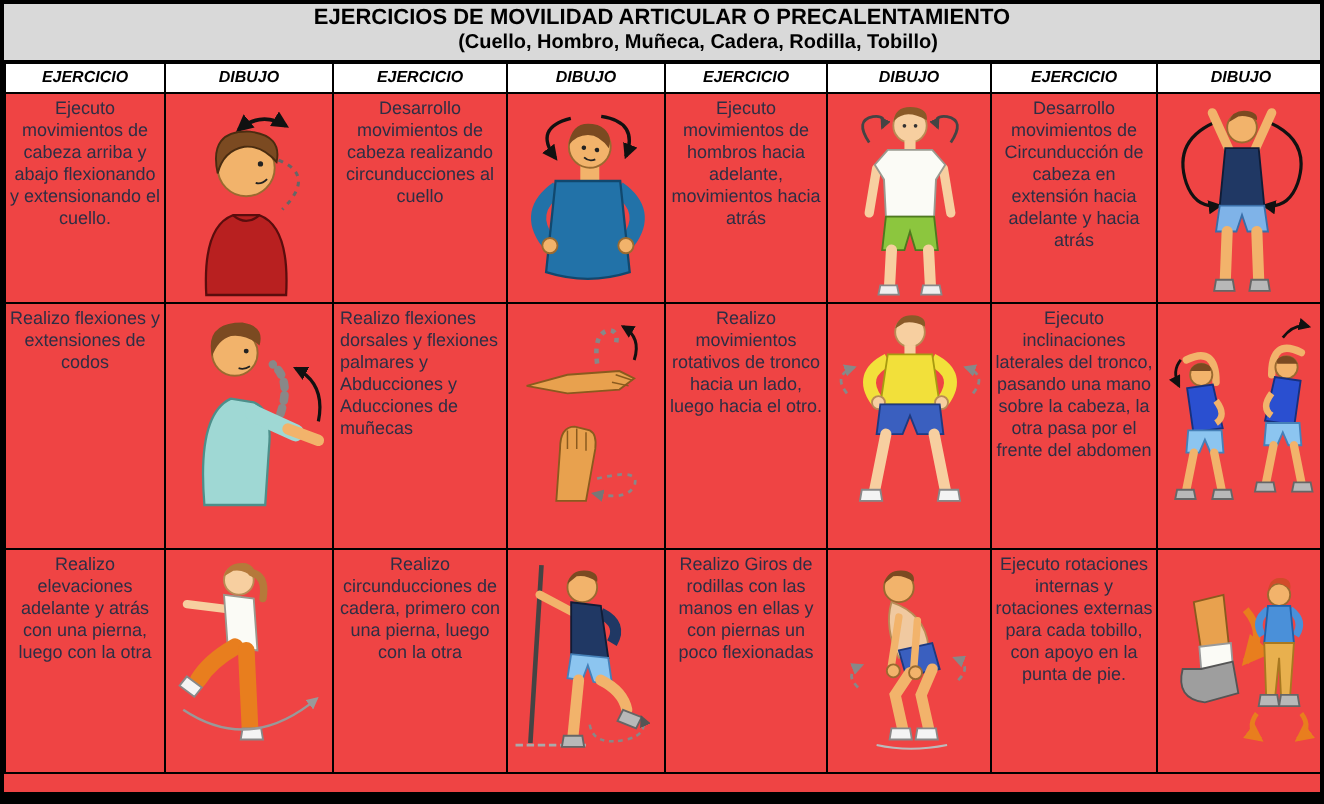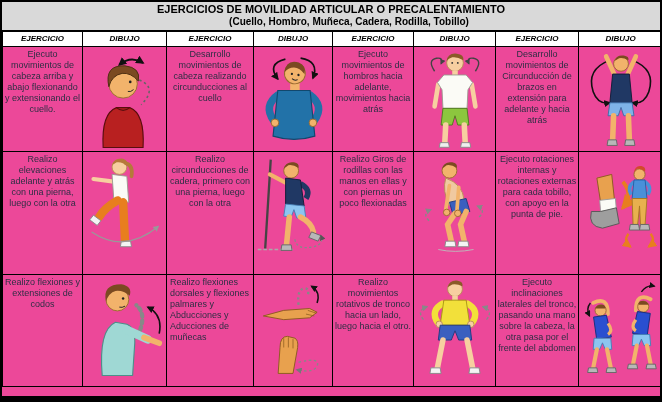--- a/index.html
+++ b/index.html
@@ -1,18 +1,18 @@
 <!DOCTYPE html>
 <html><head>
 <meta charset="utf-8">
 <style>
   html,body { margin:0; padding:0; background:#fff; }
   body { width:662px; height:402px; font-family:"Liberation Sans", sans-serif; }
   .sheet { box-sizing:border-box; width:662px; height:402px; border:2px solid #000;
-           border-bottom-width:6px; background:#ec4899; overflow:hidden; }
+           border-bottom-width:6px; background:#ef4444; overflow:hidden; }
   .title-band { background:#d9d9d9; text-align:center; border-bottom:1px solid #000; padding:1px 0 2px; }
   .t1 { font-size:11px; font-weight:bold; color:#000; line-height:13px; }
   .t2 { font-size:10px; font-weight:bold; color:#000; line-height:12px;padding-left:36px; }
   table.grid { width:100%; border-collapse:collapse; table-layout:fixed; }
   table.grid th { border:1px solid #000; background:#fff; color:#000;
                   font-size:8px; font-weight:bold; height:13px; padding:0 0 1px 0;font-style:italic; }
   table.grid td { border:1px solid #000; vertical-align:top; overflow:hidden;
                   padding:2px 1px 0 1px; font-size:9px; line-height:11px;
                   text-align:center; color:#2e2e44; }
   table.grid td.left { text-align:left; padding-left:3px; }
@@ -116,134 +116,40 @@
     <path d="M22 38 L18 62" stroke="#f7cfa0" stroke-width="5" stroke-linecap="round"></path>
     <path d="M58 38 L62 62" stroke="#f7cfa0" stroke-width="5" stroke-linecap="round"></path>
     <path d="M28 28 L52 28 L59 36 L54 44 L53 64 L27 64 L26 44 L21 36 Z" fill="#fbfbf6" stroke="#9a9a90"></path>
     <path d="M27 64 L53 64 L55 82 L43 82 L40 72 L37 82 L25 82 Z" fill="#8cc63e" stroke="#4e7a1e"></path>
     <path d="M30 82 L29 101" stroke="#f7cfa0" stroke-width="6" stroke-linecap="round"></path>
     <path d="M50 82 L51 101" stroke="#f7cfa0" stroke-width="6" stroke-linecap="round"></path>
     <path d="M24 101 L33 101 L34 106 L23 106 Z" fill="#efefef" stroke="#888"></path>
     <path d="M47 101 L56 101 L57 106 L46 106 Z" fill="#efefef" stroke="#888"></path>
   </svg>
 </td>
-          <td class="exercise">Desarrollo movimientos de Circunducción de brazos en extensión para adelante y hacia atrás</td>
+          <td class="exercise">Desarrollo movimientos de Circunducción de cabeza en extensión hacia adelante y hacia atrás</td>
           <td class="drawing">
   <svg class="fig" viewBox="0 0 80 110">
     <defs>
                 <marker id="m4b" viewBox="0 0 10 10" refX="8" refY="5" markerWidth="4.5" markerHeight="4.5" orient="auto">
                   <path d="M0 0L10 5L0 10z" fill="#111"></path>
                 </marker>
               </defs>
     <path d="M28 12 Q2 22 10 46 Q15 60 28 58" fill="none" stroke="#111" stroke-width="1.7" marker-end="url(#m4b)"></path>
     <path d="M52 12 Q78 22 70 46 Q65 60 52 58" fill="none" stroke="#111" stroke-width="1.7" marker-end="url(#m4b)"></path>
     <path d="M34 30 L24 8" stroke="#f2b36b" stroke-width="5" stroke-linecap="round"></path>
     <path d="M46 30 L56 8" stroke="#f2b36b" stroke-width="5" stroke-linecap="round"></path>
     <circle cx="40" cy="16" r="8" fill="#f2b36b" stroke="#9a6a30"></circle>
     <path d="M33 13 Q35 6 43 7 Q49 8 48 12 Q42 9 38 10 Z" fill="#7b4a21"></path>
     <path d="M31 27 L49 27 L52 58 L28 58 Z" fill="#203864" stroke="#101c36"></path>
     <path d="M28 58 L52 58 L54 72 L43 72 L40 63 L37 72 L26 72 Z" fill="#7fb3e8" stroke="#3a6ea8"></path>
     <path d="M32 72 L31 98" stroke="#f2b36b" stroke-width="6" stroke-linecap="round"></path>
     <path d="M48 72 L49 98" stroke="#f2b36b" stroke-width="6" stroke-linecap="round"></path>
     <path d="M26 98 L35 98 L36 104 L25 104 Z" fill="#b8b8b8" stroke="#666"></path>
     <path d="M45 98 L54 98 L55 104 L44 104 Z" fill="#b8b8b8" stroke="#666"></path>
-  </svg>
-</td>
-        </tr>
-        <tr>
-          <td class="exercise">Realizo elevaciones adelante y atrás con una pierna, luego con la otra</td>
-          <td class="drawing">
-  <svg class="fig" viewBox="0 0 80 110">
-    <defs>
-                <marker id="m9g" viewBox="0 0 10 10" refX="8" refY="5" markerWidth="5" markerHeight="5" orient="auto">
-                  <path d="M0 0L10 5L0 10z" fill="#999"></path>
-                </marker>
-              </defs>
-    <circle cx="34" cy="14" r="8" fill="#f7cfa0" stroke="#b98b55"></circle>
-    <path d="M26 12 Q28 4 38 5 Q44 7 42 13 Q37 8 31 9 Z" fill="#b5793a"></path>
-    <path d="M41 10 Q49 12 47 24" fill="none" stroke="#b5793a" stroke-width="4" stroke-linecap="round"></path>
-    <path d="M30 30 L6 27" stroke="#f7cfa0" stroke-width="4.5" stroke-linecap="round"></path>
-    <path d="M26 22 L42 24 L44 52 L28 50 Z" fill="#fbfbf6" stroke="#9a9a90"></path>
-    <path d="M32 50 Q18 58 12 68" fill="none" stroke="#e87e1e" stroke-width="9" stroke-linecap="round"></path>
-    <path d="M38 52 L40 94" stroke="#e87e1e" stroke-width="9" stroke-linecap="round"></path>
-    <path d="M6 66 L14 72 L10 77 L2 71 Z" fill="#f4f4f4" stroke="#888"></path>
-    <path d="M36 94 L46 94 L47 100 L35 100 Z" fill="#f4f4f4" stroke="#888"></path>
-    <path d="M4 84 Q40 108 76 78" fill="none" stroke="#999" stroke-width="1.3" marker-end="url(#m9g)"></path>
-  </svg>
-</td>
-          <td class="exercise">Realizo circunducciones de cadera, primero con una pierna, luego con la otra</td>
-          <td class="drawing">
-  <svg class="fig" viewBox="0 0 80 110">
-    <defs>
-                <marker id="m10g" viewBox="0 0 10 10" refX="8" refY="5" markerWidth="4.5" markerHeight="4.5" orient="auto">
-                  <path d="M0 0L10 5L0 10z" fill="#555"></path>
-                </marker>
-              </defs>
-    <line x1="16" y1="6" x2="10" y2="102" stroke="#444" stroke-width="2.5"></line>
-    <path d="M2 103 L40 103" stroke="#aaa" stroke-width="1.5" stroke-dasharray="4 2"></path>
-    <path d="M34 32 L15 22" stroke="#f2b36b" stroke-width="4.5" stroke-linecap="round"></path>
-    <circle cx="38" cy="18" r="8" fill="#f2b36b" stroke="#9a6a30"></circle>
-    <path d="M30 16 Q32 8 41 9 Q47 10 46 15 Q40 11 35 12 Z" fill="#7b4a21"></path>
-    <path d="M48 32 Q60 38 54 48" fill="none" stroke="#203864" stroke-width="6"></path>
-    <path d="M32 26 L48 28 L52 56 L32 54 Z" fill="#203864" stroke="#101c36"></path>
-    <path d="M32 54 L52 56 L54 70 L44 69 L41 60 L38 68 L30 67 Z" fill="#8cc5f0" stroke="#4580b8"></path>
-    <path d="M36 68 L33 98" stroke="#f2b36b" stroke-width="6" stroke-linecap="round"></path>
-    <path d="M48 68 Q60 74 62 84" fill="none" stroke="#f2b36b" stroke-width="6" stroke-linecap="round"></path>
-    <path d="M28 98 L38 98 L39 104 L27 104 Z" fill="#b8b8b8" stroke="#666"></path>
-    <path d="M60 84 L70 88 L67 94 L57 90 Z" fill="#b8b8b8" stroke="#666"></path>
-    <path d="M42 92 Q44 104 62 100 Q74 97 70 88" fill="none" stroke="#888" stroke-width="1.4" stroke-dasharray="2.5 2.5" marker-end="url(#m10g)"></path>
-  </svg>
-</td>
-          <td class="exercise">Realizo Giros de rodillas con las manos en ellas y con piernas un poco flexionadas</td>
-          <td class="drawing">
-  <svg class="fig" viewBox="0 0 80 110">
-    <defs>
-                <marker id="m11g" viewBox="0 0 10 10" refX="8" refY="5" markerWidth="4.5" markerHeight="4.5" orient="auto">
-                  <path d="M0 0L10 5L0 10z" fill="#888"></path>
-                </marker>
-              </defs>
-    <circle cx="34" cy="18" r="8" fill="#f2b36b" stroke="#9a6a30"></circle>
-    <path d="M26 16 Q28 8 37 9 Q43 10 42 15 Q36 11 31 12 Z" fill="#7b4a21"></path>
-    <path d="M30 26 Q48 32 50 50 L34 56 Q26 40 30 26 Z" fill="#f0c9a0" stroke="#b98b55"></path>
-    <path d="M34 52 L52 48 L56 62 L38 66 Z" fill="#3a5fbf" stroke="#1e3a80"></path>
-    <path d="M34 34 L30 60" stroke="#f2b36b" stroke-width="4" stroke-linecap="round"></path>
-    <path d="M44 36 L42 62" stroke="#f2b36b" stroke-width="4" stroke-linecap="round"></path>
-    <path d="M40 64 L32 76 L36 94" fill="none" stroke="#f2b36b" stroke-width="6" stroke-linecap="round"></path>
-    <path d="M52 62 L46 76 L50 94" fill="none" stroke="#f2b36b" stroke-width="6" stroke-linecap="round"></path>
-    <circle cx="31" cy="63" r="3.5" fill="#f2b36b" stroke="#9a6a30"></circle>
-    <circle cx="43" cy="64" r="3.5" fill="#f2b36b" stroke="#9a6a30"></circle>
-    <path d="M30 94 L40 94 L41 100 L29 100 Z" fill="#f4f4f4" stroke="#888"></path>
-    <path d="M44 94 L54 94 L55 100 L43 100 Z" fill="#f4f4f4" stroke="#888"></path>
-    <path d="M12 72 Q4 64 14 60" fill="none" stroke="#888" stroke-width="1.5" stroke-dasharray="3 2.5" marker-end="url(#m11g)"></path>
-    <path d="M66 68 Q74 60 64 56" fill="none" stroke="#888" stroke-width="1.5" stroke-dasharray="3 2.5" marker-end="url(#m11g)"></path>
-    <path d="M22 103 Q40 107 60 103" stroke="#bbb" fill="none"></path>
-  </svg>
-</td>
-          <td class="exercise">Ejecuto rotaciones internas y rotaciones externas para cada tobillo, con apoyo en la punta de pie.</td>
-          <td class="drawing">
-  <svg class="fig" viewBox="0 0 80 110">
-    <defs>
-                <marker id="m12o" viewBox="0 0 10 10" refX="8" refY="5" markerWidth="4" markerHeight="4" orient="auto">
-                  <path d="M0 0L10 5L0 10z" fill="#e87e1e"></path>
-                </marker>
-              </defs>
-    <path d="M14 26 L30 22 L33 50 L18 52 Z" fill="#e8a14e" stroke="#8a5a1e"></path>
-    <path d="M17 50 L34 48 L35 60 L18 62 Z" fill="#fbfbf6" stroke="#999"></path>
-    <path d="M8 62 Q4 78 20 80 L38 75 L35 58 L18 62 Z" fill="#9e9e9e" stroke="#555"></path>
-    <path d="M42 30 Q54 44 42 58" fill="none" stroke="#e87e1e" stroke-width="4" marker-end="url(#m12o)"></path>
-    <circle cx="60" cy="22" r="6" fill="#f2b36b" stroke="#9a6a30"></circle>
-    <path d="M54 20 Q55 12 62 13 Q67 14 66 19 Q61 15 57 16 Z" fill="#d14b2a"></path>
-    <path d="M54 30 Q46 36 51 44" fill="none" stroke="#4a90d9" stroke-width="4"></path>
-    <path d="M66 30 Q74 36 69 44" fill="none" stroke="#4a90d9" stroke-width="4"></path>
-    <path d="M54 28 L66 28 L68 48 L52 48 Z" fill="#4a90d9" stroke="#1f5fa8"></path>
-    <path d="M52 48 L68 48 L66 76 L61 76 L60 56 L58 76 L53 76 Z" fill="#e8b04e" stroke="#a87820"></path>
-    <path d="M50 76 L59 76 L60 82 L49 82 Z" fill="#b8b8b8" stroke="#666"></path>
-    <path d="M61 76 L70 76 L71 82 L60 82 Z" fill="#b8b8b8" stroke="#666"></path>
-    <path d="M48 86 Q42 94 50 100" fill="none" stroke="#e87e1e" stroke-width="2.5" marker-end="url(#m12o)"></path>
-    <path d="M72 86 Q78 94 70 100" fill="none" stroke="#e87e1e" stroke-width="2.5" marker-end="url(#m12o)"></path>
   </svg>
 </td>
         </tr>
         <tr>
           <td class="exercise">Realizo flexiones y extensiones de codos</td>
           <td class="drawing">
   <svg class="fig" viewBox="0 0 80 100">
     <defs>
                 <marker id="m5b" viewBox="0 0 10 10" refX="8" refY="5" markerWidth="4.5" markerHeight="4.5" orient="auto">
                   <path d="M0 0L10 5L0 10z" fill="#111"></path>
@@ -327,15 +233,109 @@
         <path d="M23 84 L32 84 L33 89 L22 89 Z" fill="#b8b8b8" stroke="#666"></path>
       </g>
     </defs>
     <use href="#lbfig8" x="2" y="14"></use>
     <use href="#lbfig8" transform="translate(80,10) scale(-1,1)"></use>
     <path d="M7 28 Q2 34 6 42" fill="none" stroke="#111" stroke-width="1.5" marker-end="url(#m8b)"></path>
     <path d="M62 16 Q68 8 76 10" fill="none" stroke="#111" stroke-width="1.5" marker-end="url(#m8b)"></path>
   </svg>
 </td>
         </tr>
+        <tr>
+          <td class="exercise">Realizo elevaciones adelante y atrás con una pierna, luego con la otra</td>
+          <td class="drawing">
+  <svg class="fig" viewBox="0 0 80 110">
+    <defs>
+                <marker id="m9g" viewBox="0 0 10 10" refX="8" refY="5" markerWidth="5" markerHeight="5" orient="auto">
+                  <path d="M0 0L10 5L0 10z" fill="#999"></path>
+                </marker>
+              </defs>
+    <circle cx="34" cy="14" r="8" fill="#f7cfa0" stroke="#b98b55"></circle>
+    <path d="M26 12 Q28 4 38 5 Q44 7 42 13 Q37 8 31 9 Z" fill="#b5793a"></path>
+    <path d="M41 10 Q49 12 47 24" fill="none" stroke="#b5793a" stroke-width="4" stroke-linecap="round"></path>
+    <path d="M30 30 L6 27" stroke="#f7cfa0" stroke-width="4.5" stroke-linecap="round"></path>
+    <path d="M26 22 L42 24 L44 52 L28 50 Z" fill="#fbfbf6" stroke="#9a9a90"></path>
+    <path d="M32 50 Q18 58 12 68" fill="none" stroke="#e87e1e" stroke-width="9" stroke-linecap="round"></path>
+    <path d="M38 52 L40 94" stroke="#e87e1e" stroke-width="9" stroke-linecap="round"></path>
+    <path d="M6 66 L14 72 L10 77 L2 71 Z" fill="#f4f4f4" stroke="#888"></path>
+    <path d="M36 94 L46 94 L47 100 L35 100 Z" fill="#f4f4f4" stroke="#888"></path>
+    <path d="M4 84 Q40 108 76 78" fill="none" stroke="#999" stroke-width="1.3" marker-end="url(#m9g)"></path>
+  </svg>
+</td>
+          <td class="exercise">Realizo circunducciones de cadera, primero con una pierna, luego con la otra</td>
+          <td class="drawing">
+  <svg class="fig" viewBox="0 0 80 110">
+    <defs>
+                <marker id="m10g" viewBox="0 0 10 10" refX="8" refY="5" markerWidth="4.5" markerHeight="4.5" orient="auto">
+                  <path d="M0 0L10 5L0 10z" fill="#555"></path>
+                </marker>
+              </defs>
+    <line x1="16" y1="6" x2="10" y2="102" stroke="#444" stroke-width="2.5"></line>
+    <path d="M2 103 L40 103" stroke="#aaa" stroke-width="1.5" stroke-dasharray="4 2"></path>
+    <path d="M34 32 L15 22" stroke="#f2b36b" stroke-width="4.5" stroke-linecap="round"></path>
+    <circle cx="38" cy="18" r="8" fill="#f2b36b" stroke="#9a6a30"></circle>
+    <path d="M30 16 Q32 8 41 9 Q47 10 46 15 Q40 11 35 12 Z" fill="#7b4a21"></path>
+    <path d="M48 32 Q60 38 54 48" fill="none" stroke="#203864" stroke-width="6"></path>
+    <path d="M32 26 L48 28 L52 56 L32 54 Z" fill="#203864" stroke="#101c36"></path>
+    <path d="M32 54 L52 56 L54 70 L44 69 L41 60 L38 68 L30 67 Z" fill="#8cc5f0" stroke="#4580b8"></path>
+    <path d="M36 68 L33 98" stroke="#f2b36b" stroke-width="6" stroke-linecap="round"></path>
+    <path d="M48 68 Q60 74 62 84" fill="none" stroke="#f2b36b" stroke-width="6" stroke-linecap="round"></path>
+    <path d="M28 98 L38 98 L39 104 L27 104 Z" fill="#b8b8b8" stroke="#666"></path>
+    <path d="M60 84 L70 88 L67 94 L57 90 Z" fill="#b8b8b8" stroke="#666"></path>
+    <path d="M42 92 Q44 104 62 100 Q74 97 70 88" fill="none" stroke="#888" stroke-width="1.4" stroke-dasharray="2.5 2.5" marker-end="url(#m10g)"></path>
+  </svg>
+</td>
+          <td class="exercise">Realizo Giros de rodillas con las manos en ellas y con piernas un poco flexionadas</td>
+          <td class="drawing">
+  <svg class="fig" viewBox="0 0 80 110">
+    <defs>
+                <marker id="m11g" viewBox="0 0 10 10" refX="8" refY="5" markerWidth="4.5" markerHeight="4.5" orient="auto">
+                  <path d="M0 0L10 5L0 10z" fill="#888"></path>
+                </marker>
+              </defs>
+    <circle cx="34" cy="18" r="8" fill="#f2b36b" stroke="#9a6a30"></circle>
+    <path d="M26 16 Q28 8 37 9 Q43 10 42 15 Q36 11 31 12 Z" fill="#7b4a21"></path>
+    <path d="M30 26 Q48 32 50 50 L34 56 Q26 40 30 26 Z" fill="#f0c9a0" stroke="#b98b55"></path>
+    <path d="M34 52 L52 48 L56 62 L38 66 Z" fill="#3a5fbf" stroke="#1e3a80"></path>
+    <path d="M34 34 L30 60" stroke="#f2b36b" stroke-width="4" stroke-linecap="round"></path>
+    <path d="M44 36 L42 62" stroke="#f2b36b" stroke-width="4" stroke-linecap="round"></path>
+    <path d="M40 64 L32 76 L36 94" fill="none" stroke="#f2b36b" stroke-width="6" stroke-linecap="round"></path>
+    <path d="M52 62 L46 76 L50 94" fill="none" stroke="#f2b36b" stroke-width="6" stroke-linecap="round"></path>
+    <circle cx="31" cy="63" r="3.5" fill="#f2b36b" stroke="#9a6a30"></circle>
+    <circle cx="43" cy="64" r="3.5" fill="#f2b36b" stroke="#9a6a30"></circle>
+    <path d="M30 94 L40 94 L41 100 L29 100 Z" fill="#f4f4f4" stroke="#888"></path>
+    <path d="M44 94 L54 94 L55 100 L43 100 Z" fill="#f4f4f4" stroke="#888"></path>
+    <path d="M12 72 Q4 64 14 60" fill="none" stroke="#888" stroke-width="1.5" stroke-dasharray="3 2.5" marker-end="url(#m11g)"></path>
+    <path d="M66 68 Q74 60 64 56" fill="none" stroke="#888" stroke-width="1.5" stroke-dasharray="3 2.5" marker-end="url(#m11g)"></path>
+    <path d="M22 103 Q40 107 60 103" stroke="#bbb" fill="none"></path>
+  </svg>
+</td>
+          <td class="exercise">Ejecuto rotaciones internas y rotaciones externas para cada tobillo, con apoyo en la punta de pie.</td>
+          <td class="drawing">
+  <svg class="fig" viewBox="0 0 80 110">
+    <defs>
+                <marker id="m12o" viewBox="0 0 10 10" refX="8" refY="5" markerWidth="4" markerHeight="4" orient="auto">
+                  <path d="M0 0L10 5L0 10z" fill="#e87e1e"></path>
+                </marker>
+              </defs>
+    <path d="M14 26 L30 22 L33 50 L18 52 Z" fill="#e8a14e" stroke="#8a5a1e"></path>
+    <path d="M17 50 L34 48 L35 60 L18 62 Z" fill="#fbfbf6" stroke="#999"></path>
+    <path d="M8 62 Q4 78 20 80 L38 75 L35 58 L18 62 Z" fill="#9e9e9e" stroke="#555"></path>
+    <path d="M42 30 Q54 44 42 58" fill="none" stroke="#e87e1e" stroke-width="4" marker-end="url(#m12o)"></path>
+    <circle cx="60" cy="22" r="6" fill="#f2b36b" stroke="#9a6a30"></circle>
+    <path d="M54 20 Q55 12 62 13 Q67 14 66 19 Q61 15 57 16 Z" fill="#d14b2a"></path>
+    <path d="M54 30 Q46 36 51 44" fill="none" stroke="#4a90d9" stroke-width="4"></path>
+    <path d="M66 30 Q74 36 69 44" fill="none" stroke="#4a90d9" stroke-width="4"></path>
+    <path d="M54 28 L66 28 L68 48 L52 48 Z" fill="#4a90d9" stroke="#1f5fa8"></path>
+    <path d="M52 48 L68 48 L66 76 L61 76 L60 56 L58 76 L53 76 Z" fill="#e8b04e" stroke="#a87820"></path>
+    <path d="M50 76 L59 76 L60 82 L49 82 Z" fill="#b8b8b8" stroke="#666"></path>
+    <path d="M61 76 L70 76 L71 82 L60 82 Z" fill="#b8b8b8" stroke="#666"></path>
+    <path d="M48 86 Q42 94 50 100" fill="none" stroke="#e87e1e" stroke-width="2.5" marker-end="url(#m12o)"></path>
+    <path d="M72 86 Q78 94 70 100" fill="none" stroke="#e87e1e" stroke-width="2.5" marker-end="url(#m12o)"></path>
+  </svg>
+</td>
+        </tr>
       </tbody>
   </table>
 </div>
 
 </body></html>

